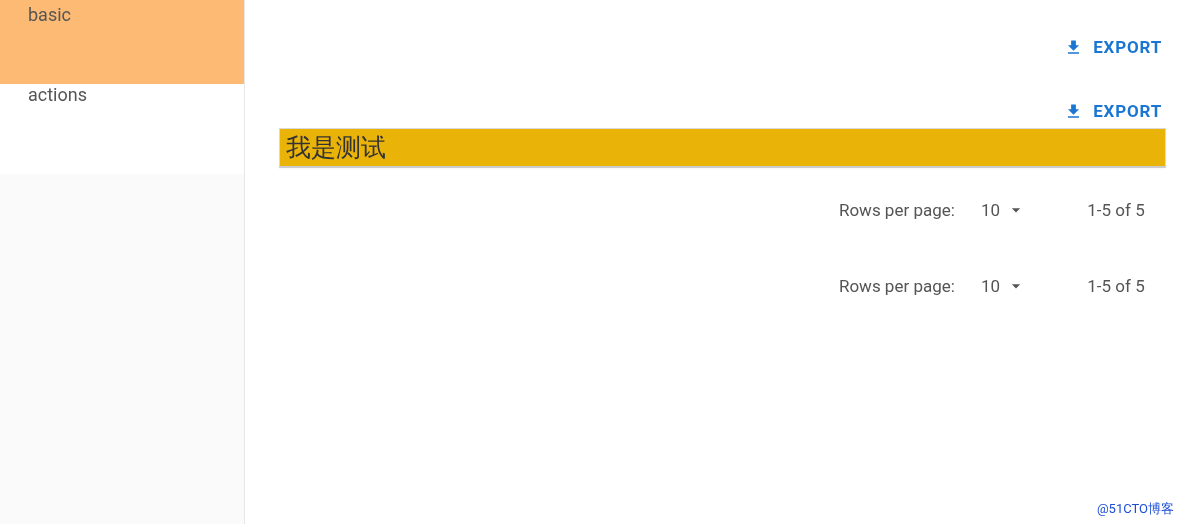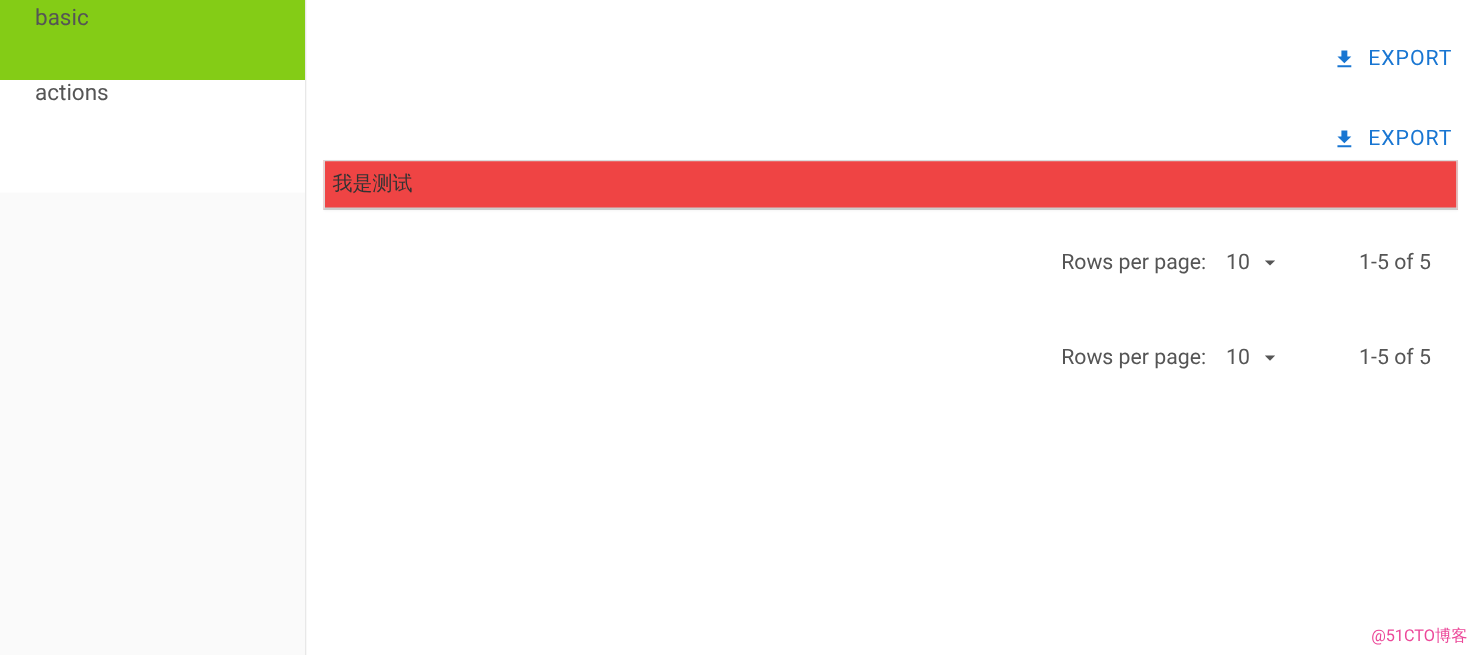--- a/index.html
+++ b/index.html
@@ -26,24 +26,24 @@
     .sidebar-item {
       height: 90px;
       display: flex;
       padding-left: 28px;
       font-size: 18px;
       color: #555;
       cursor: pointer;
       background: #fff;
     }
     .sidebar-item:first-child {
-      height: 64px;
+      height: 84px;
       align-items: flex-start;
       padding-top: 4px;
-      background: #84cc16;
+      background: #fdba74;
     }
     .main {
       flex: 1;
       position: relative;
       padding: 0;
     }
     .export-bar {
       display: flex;
       justify-content: flex-end;
       align-items: center;
@@ -55,75 +55,75 @@
     }
     .export-bar.second {
       padding-top: 48px;
     }
     .export-btn {
       display: flex;
       align-items: center;
       gap: 10px;
       color: #1976d2;
       font-size: 17px;
-      font-weight: 400;
+      font-weight: 700;
       letter-spacing: 0.8px;
       cursor: pointer;
     }
     .export-btn svg {
       width: 19px;
       height: 19px;
       fill: #1976d2;
     }
     .input-row {
-      margin: 12px 18px 0 14px;
+      margin: 12px 18px 0 34px;
       border: 1px solid #dadada;
       border-bottom-width: 2px;
       border-bottom-color: #ccc;
-      background: #ef4444;
+      background: #eab308;
       height: 40px;
       display: flex;
       align-items: center;
       padding: 0 6px;
-      font-size: 16px;
+      font-size: 25px;
       color: #333;
       box-shadow: 0 1px 2px rgba(0,0,0,0.04);
     }
     .pagination-row {
       display: flex;
       justify-content: flex-end;
       align-items: center;
       padding-right: 28px;
       font-size: 17px;
       color: #555;
       margin-top: 32px;
     }
     .pagination-row .label {
-      margin-right: 16px;
+      margin-right: 26px;
     }
     .pagination-row .perpage {
       display: flex;
       align-items: flex-start;
       gap: 6px;
       margin-right: 50px;
     }
     .pagination-row .perpage svg {
       width: 20px;
       height: 20px;
       fill: #555;
     }
     .pagination-row .range {
       min-width: 80px;
       text-align: center;
     }
     .watermark {
       position: absolute;
       right: 10px;
       bottom: 6px;
-      color: #ec4899;
+      color: #1d4ed8;
       font-size: 13px;
     }
   </style>
 </head>
 <body>
 
 <nav class="sidebar">
   <div class="sidebar-item">
     <span>basic</span>
   </div>

